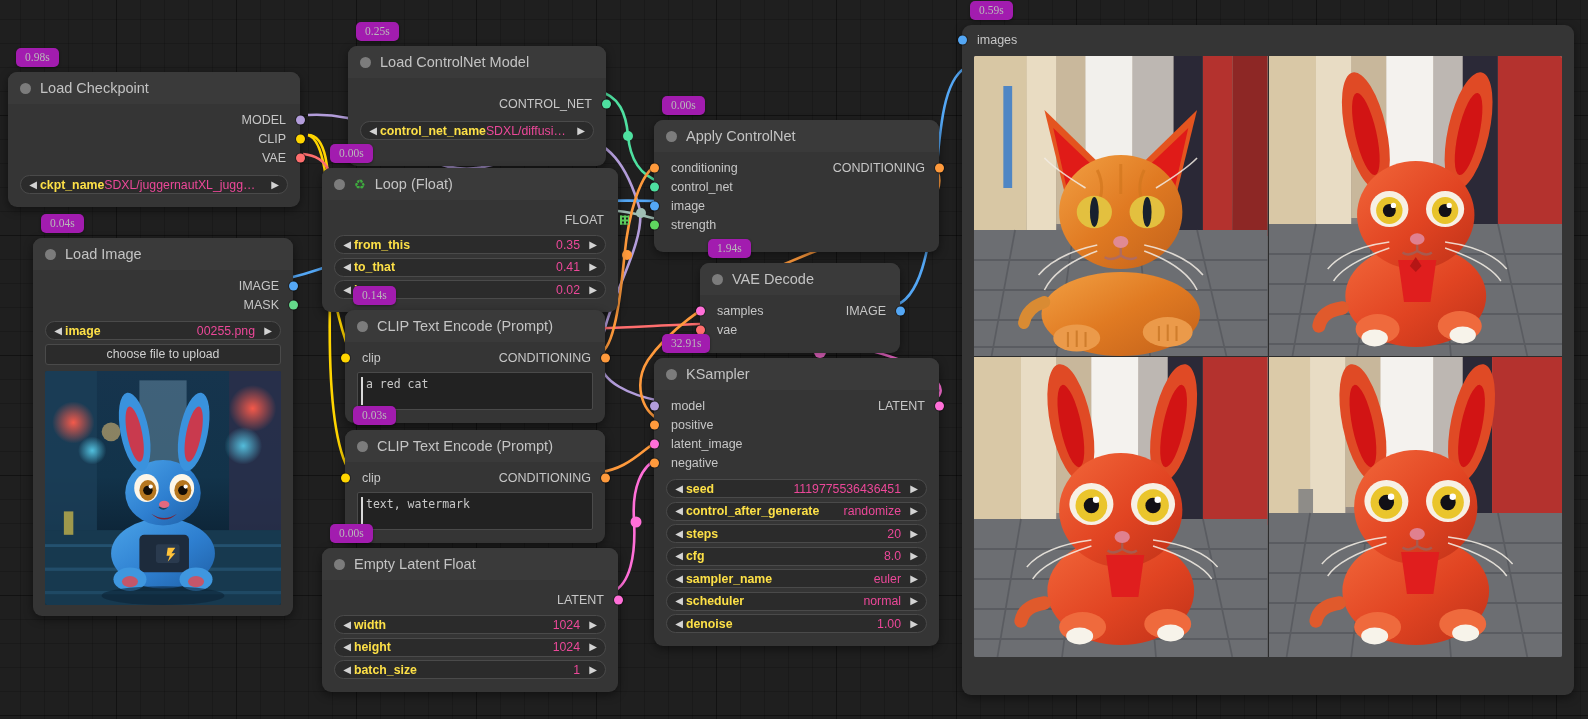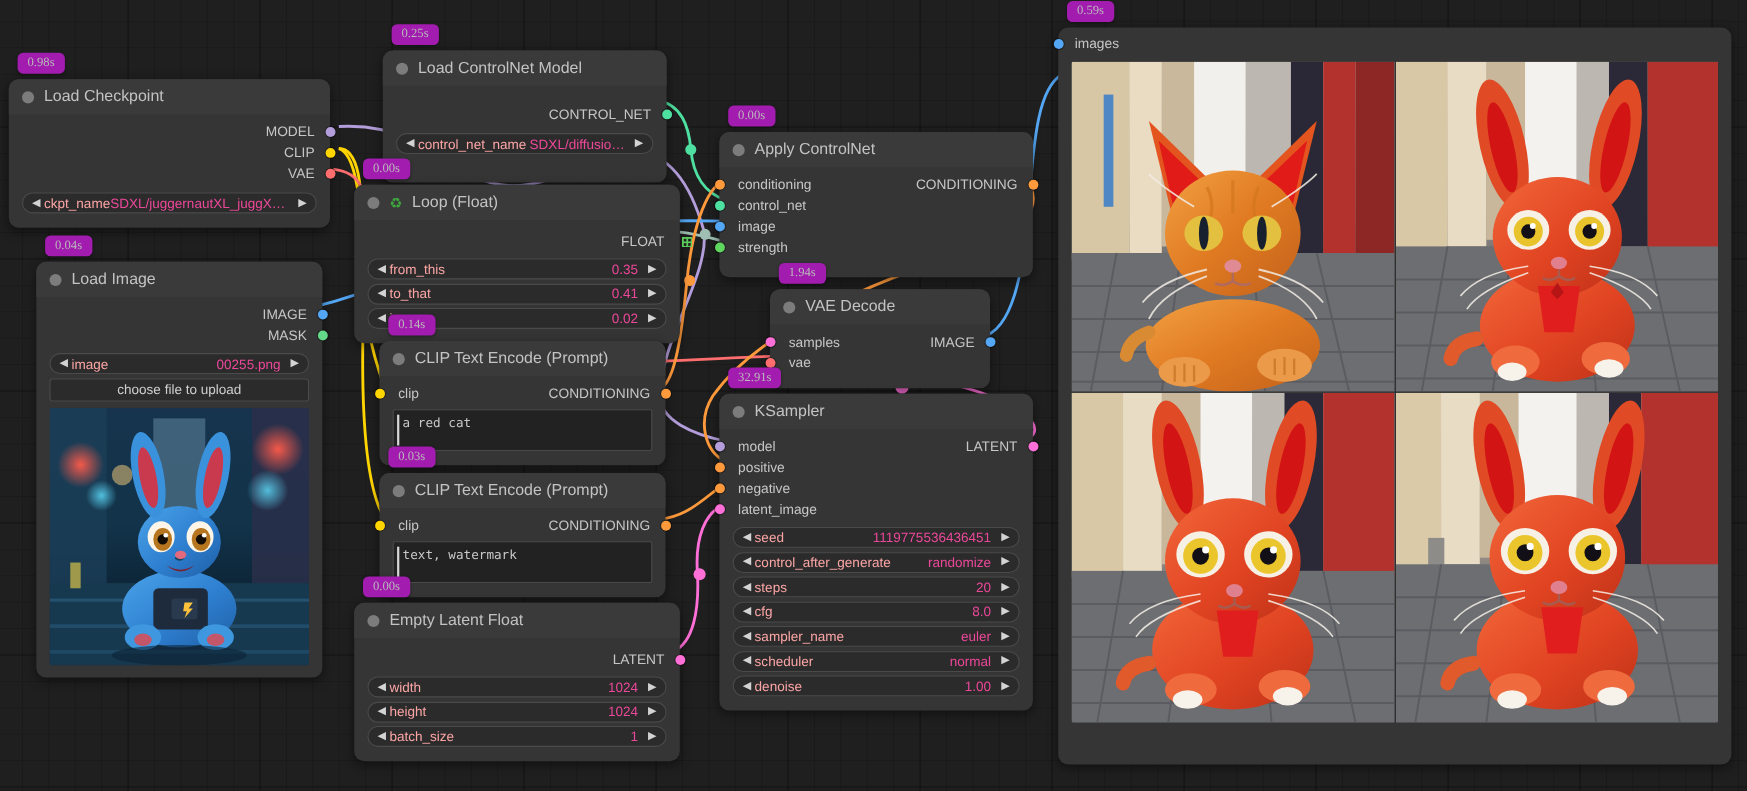--- a/index.html
+++ b/index.html
@@ -74,21 +74,21 @@
   }
   
   .widget{
     margin:3.5px 12px;height:19px;border-radius:10px;
     background:#2b2b2b;border:1px solid #4a4a4a;
     display:flex;align-items:center;justify-content:space-between;
     font-size:12.3px;color:#c9c9c9;padding:0 6px;box-sizing:border-box;
     cursor:pointer;
   }
   .widget .arw{color:#d3d3d3;font-size:10px;line-height:1;flex:none;width:12px;text-align:center;}
-  .widget .wname{flex:none;padding-left:1px;color:#fca5a5;}
+  .widget .wname{flex:none;padding-left:1px;color:#fde047;font-weight:bold;}
   .widget .wval{flex:1;text-align:right;padding-right:7px;color:#ec4899;
                 overflow:hidden;text-overflow:ellipsis;white-space:nowrap;}
   .btnwidget{
     margin:3px 12px;height:19px;border-radius:3px;background:#2b2b2b;
     border:1px solid #4a4a4a;display:flex;align-items:center;
     justify-content:center;font-size:12.3px;color:#cfcfcf;cursor:pointer;
   }
   .textarea{
     margin:5px 12px 4px;min-height:38px;background:#222222;
     border:1px solid #4a4a4a;border-radius:2px;
@@ -452,26 +452,26 @@
       <span class="dot" style="background:#b39ddb"></span>
       <span class="lbl" style="padding-left:3px;">model</span>
       <span class="lbl">LATENT</span>
       <span class="dot" style="right:-4.5px;left:auto;background:#ff6fd8"></span>
     </div>
     <div class="slot in">
       <span class="dot" style="background:#ff9a3c"></span>
       <span class="lbl" style="padding-left:3px;">positive</span>
     </div>
     <div class="slot in">
+      <span class="dot" style="background:#ff6fd8"></span>
+      <span class="lbl" style="padding-left:3px;">latent_image</span>
+    </div>
+    <div class="slot in">
       <span class="dot" style="background:#ff9a3c"></span>
       <span class="lbl" style="padding-left:3px;">negative</span>
-    </div>
-    <div class="slot in">
-      <span class="dot" style="background:#ff6fd8"></span>
-      <span class="lbl" style="padding-left:3px;">latent_image</span>
     </div>
     <div class="widget" style="margin-top:7px;">
       <span class="arw">◀</span>
       <span class="wname">seed</span>
       <span class="wval">1119775536436451</span>
       <span class="arw">▶</span>
     </div>
     <div class="widget">
       <span class="arw">◀</span>
       <span class="wname">control_after_generate</span>

